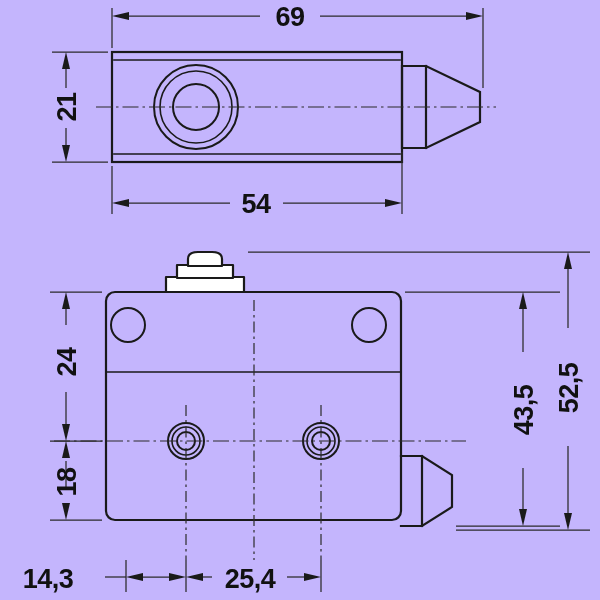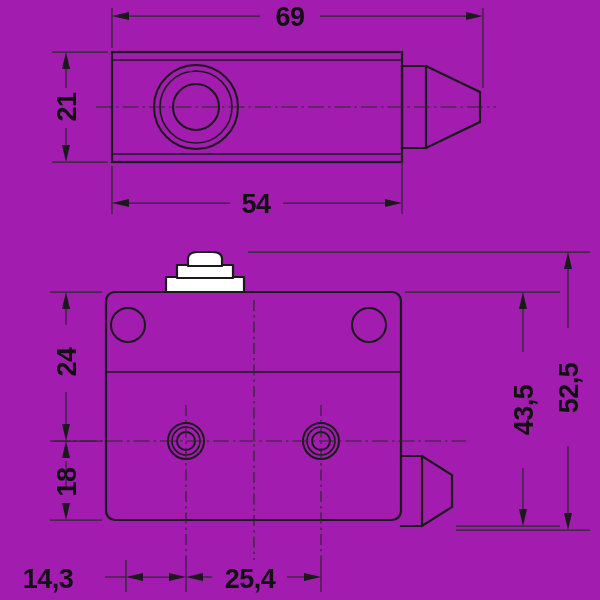--- a/index.html
+++ b/index.html
@@ -10,21 +10,21 @@
   body {
     width: 600px;
     height: 600px;
     font-family: "Liberation Sans", sans-serif;
     overflow: hidden;
   }
   #drawing-root {
     position: relative;
     width: 600px;
     height: 600px;
-    background: #a21caf;
+    background: #c4b5fd;
   }
   svg#tech-drawing {
     display: block;
     width: 600px;
     height: 600px;
   }
   .obj-line {
     fill: none;
     stroke: #1a1a1a;
     stroke-width: 2.2;

